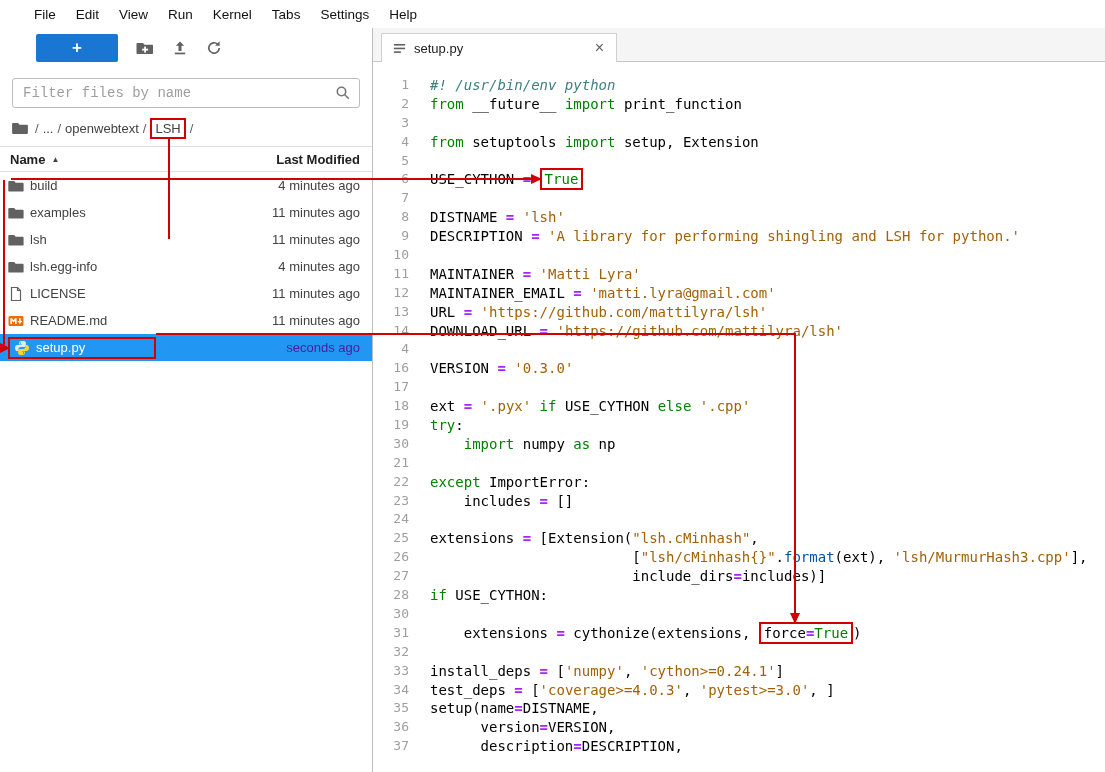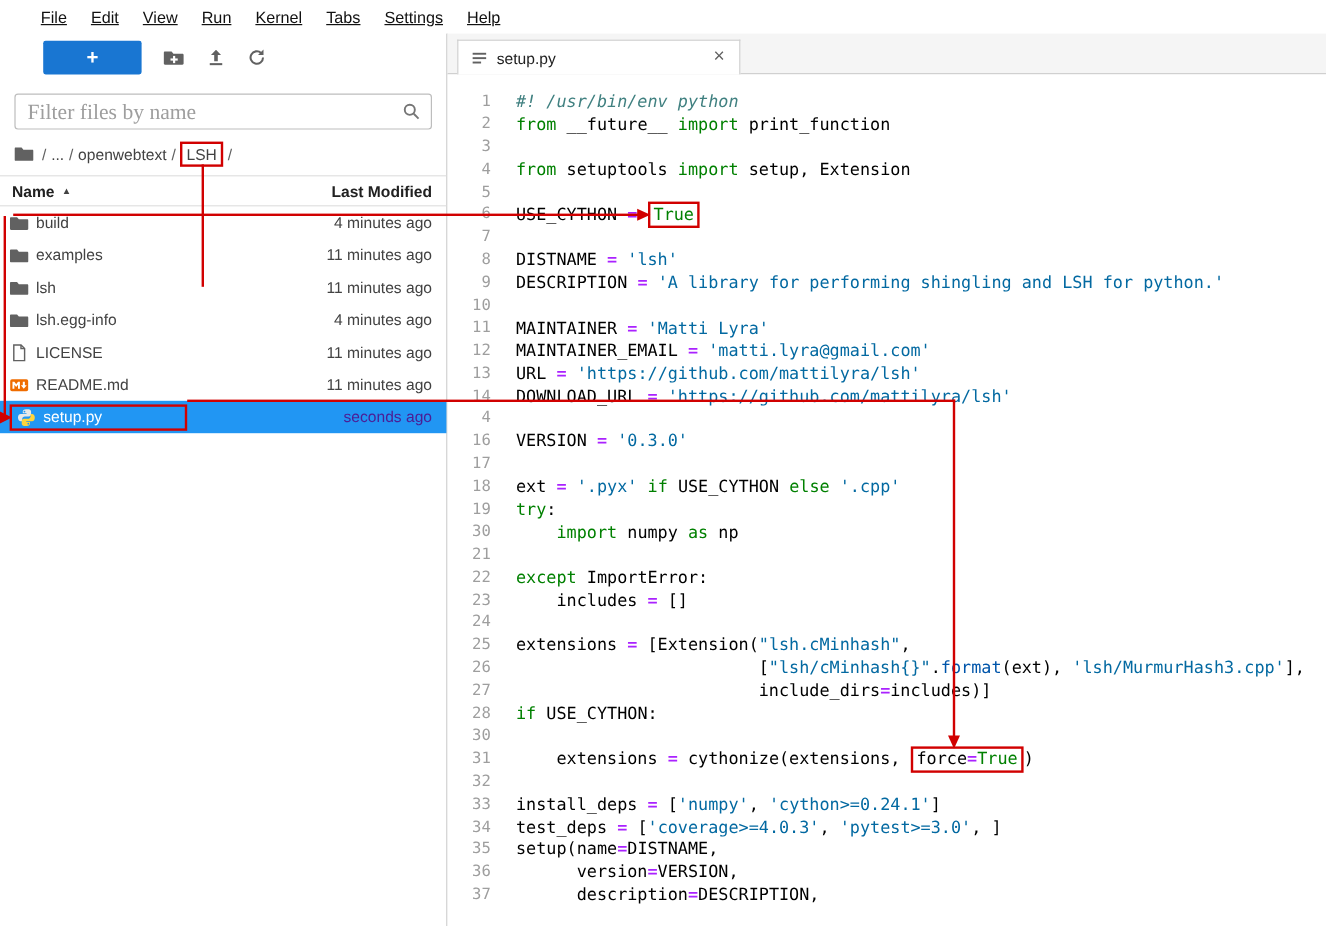--- a/index.html
+++ b/index.html
@@ -2,36 +2,36 @@
 <html><head>
 <meta charset="utf-8">
 <style>
   *{margin:0;padding:0;box-sizing:border-box;}
   html,body{width:1105px;height:772px;overflow:hidden;background:#fff;
     font-family:"Liberation Sans",sans-serif;}
   .app{position:relative;width:1105px;height:772px;--red:#d10000;--accent:#1976d2;--sel:#2196f3;}
 
   
   .menubar{display:flex;align-items:center;height:28px;padding-left:24px;font-size:13.5px;color:#111;background:#fff;}
-  .menu-item{padding:0 10px;cursor:default;text-decoration:underline;}
+  .menu-item{padding:0 10px;cursor:default;}
 
   
   .body{display:flex;height:744px;}
   .sidebar{width:373px;flex:none;border-right:1px solid #bdbdbd;background:#fff;}
   .main{flex:1;min-width:0;display:flex;flex-direction:column;background:#fff;}
 
   
   .fb-toolbar{display:flex;align-items:center;gap:18px;height:40px;padding:6px 14px 6px 36px;}
   .new-btn{width:82px;height:28px;background:var(--accent);border:none;border-radius:2px;
     color:#fff;font-size:17px;font-weight:bold;cursor:pointer;font-family:inherit;}
   .tb-icon{display:inline-flex;cursor:pointer;}
 
   .fb-search{position:relative;margin:10px 12px 0;}
   .fb-search input{width:100%;height:30px;border:1px solid #bdbdbd;border-radius:3px;
-    padding:0 32px 0 10px;font-size:18px;color:#333;font-family:Liberation Serif, serif;outline:none;}
+    padding:0 32px 0 10px;font-size:14px;color:#333;font-family:Liberation Mono, monospace;outline:none;}
   .fb-search input::placeholder{color:#9e9e9e;}
   .search-ic{position:absolute;right:9px;top:7px;}
 
   .fb-breadcrumb{display:flex;align-items:center;margin:10px 0 0 12px;height:20px;font-size:13px;color:#424242;}
   .bc-folder{display:inline-flex;margin-right:3px;}
   #bc-items{display:inline-flex;align-items:center;}
   .bc-sep{margin:0 4px;color:#616161;}
   .bc-item{cursor:pointer;}
 
   .fb-header{display:flex;justify-content:space-between;align-items:center;margin-top:8px;height:26px;
@@ -59,21 +59,21 @@
 
   
   .editor{flex:1;position:relative;padding-top:14px;background:#fff;overflow:visible;
     font-family:"DejaVu Sans Mono","Liberation Mono",monospace;font-size:14px;}
   .code-line{display:flex;height:18.9px;line-height:18.9px;white-space:pre;}
   .gutter{flex:none;width:48px;text-align:right;padding-right:12px;color:#9e9e9e;font-size:13px;}
   .code-text{flex:none;padding-left:9px;}
   .tok-com{color:#408080;font-style:italic;}
   .tok-kw{color:#008000;font-weight:normal;}
   .tok-op{color:#AA22FF;font-weight:bold;}
-  .tok-str{color:#0369a1;}
+  .tok-str{color:#a16207;}
   .tok-prop{color:#0055aa;}
   .tok-txt{color:#000;}
 
   
   .anno-box{border:2px solid var(--red);padding:1px 3px;position:relative;}
   .anno-vdrop{position:absolute;top:100%;left:50%;width:2px;height:102px;background:var(--red);z-index:6;}
   .arrow-into-row{position:absolute;right:100%;top:50%;margin-top:-5px;width:0;height:0;
     border-top:5px solid transparent;border-bottom:5px solid transparent;border-left:10px solid var(--red);z-index:6;}
   .anno-arrow-true{position:absolute;right:100%;top:50%;margin-top:-5.5px;width:0;height:0;
     border-top:5.5px solid transparent;border-bottom:5.5px solid transparent;border-left:11px solid var(--red);z-index:6;}

